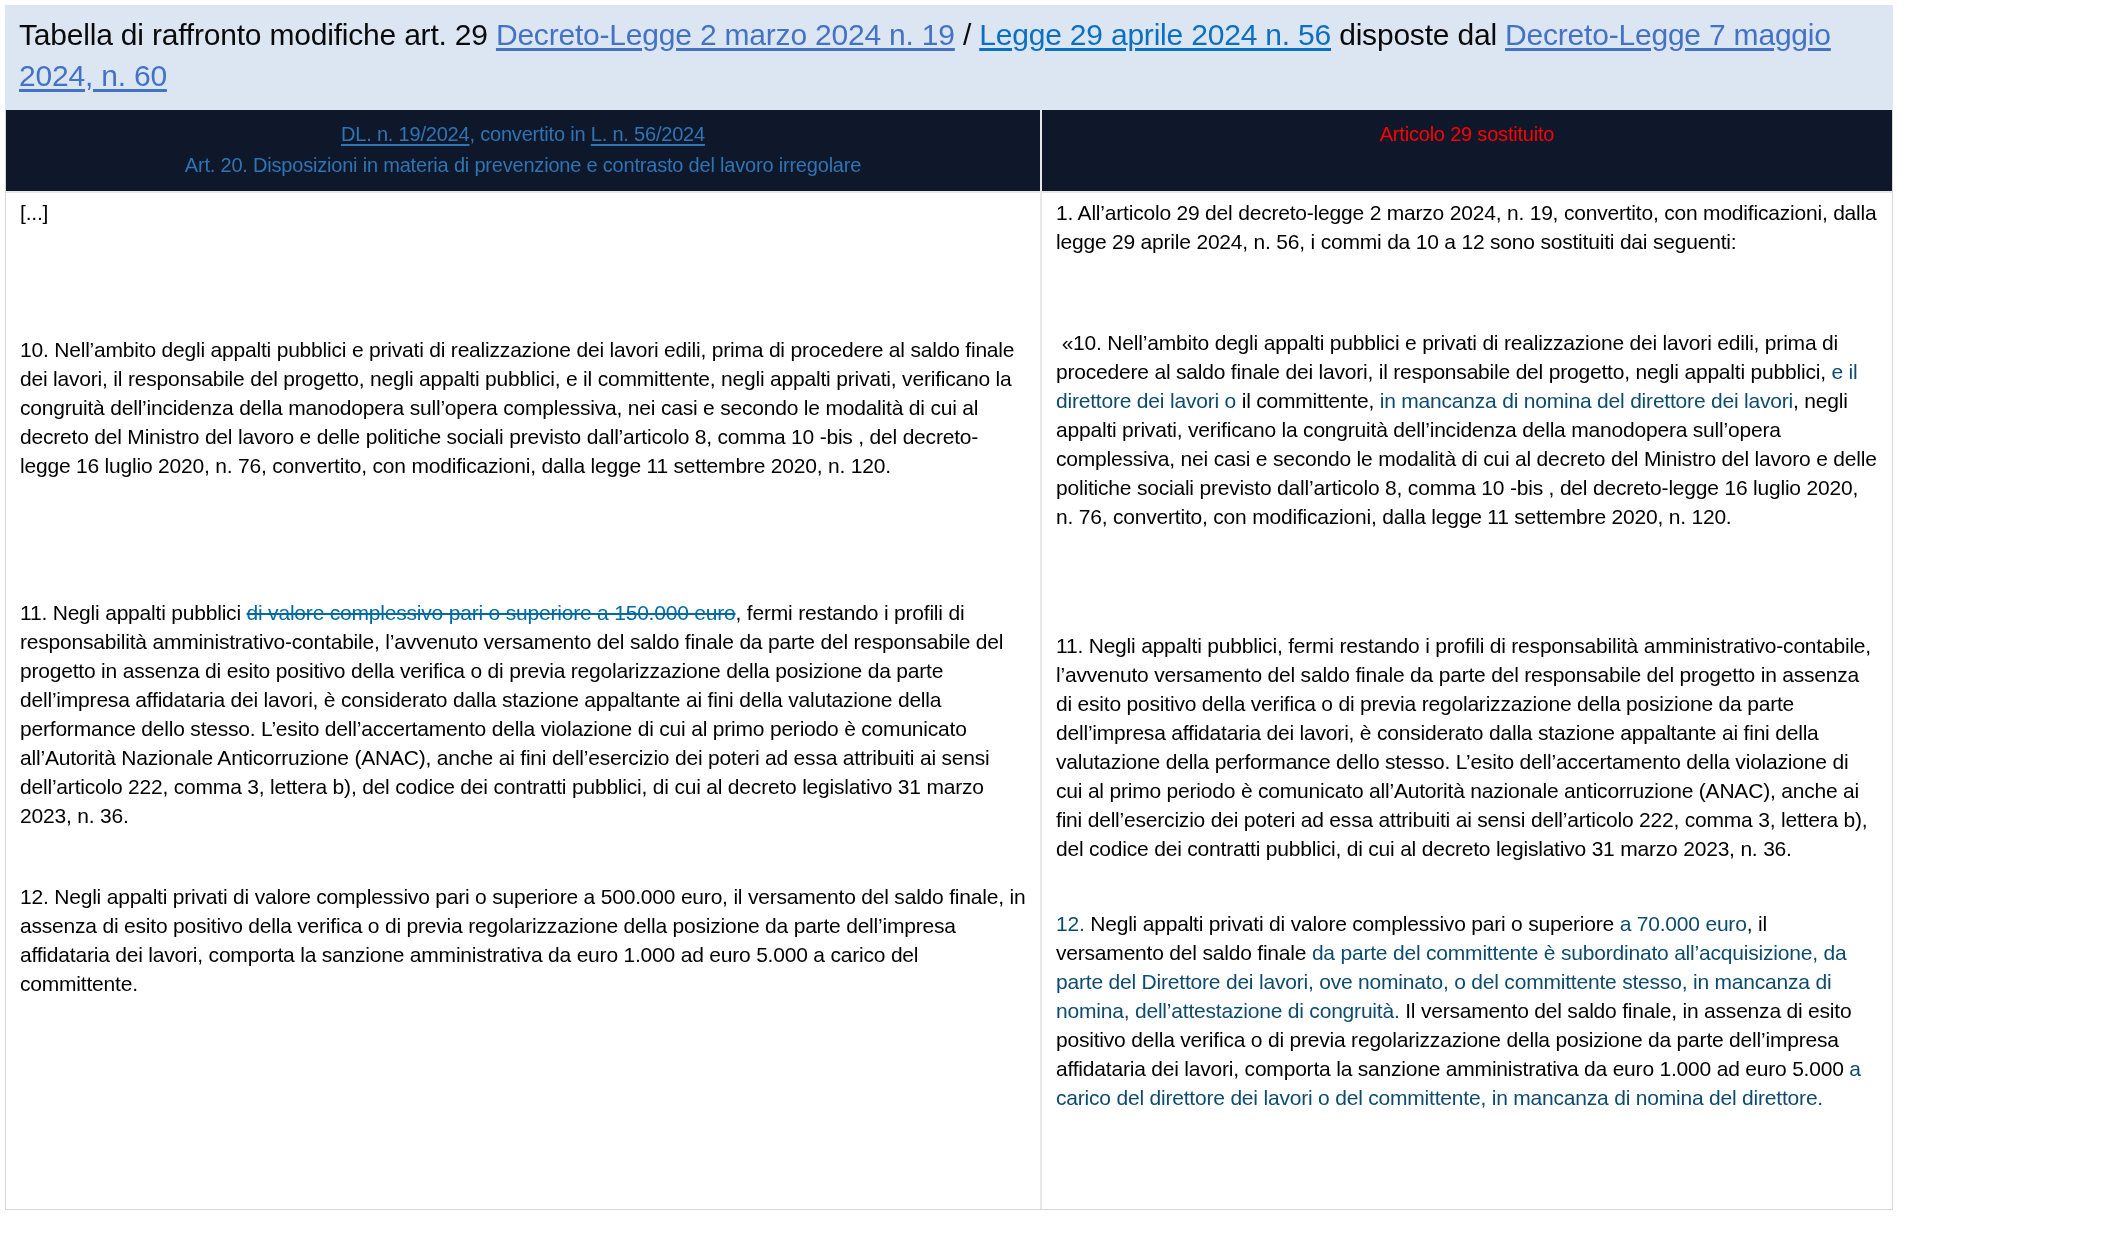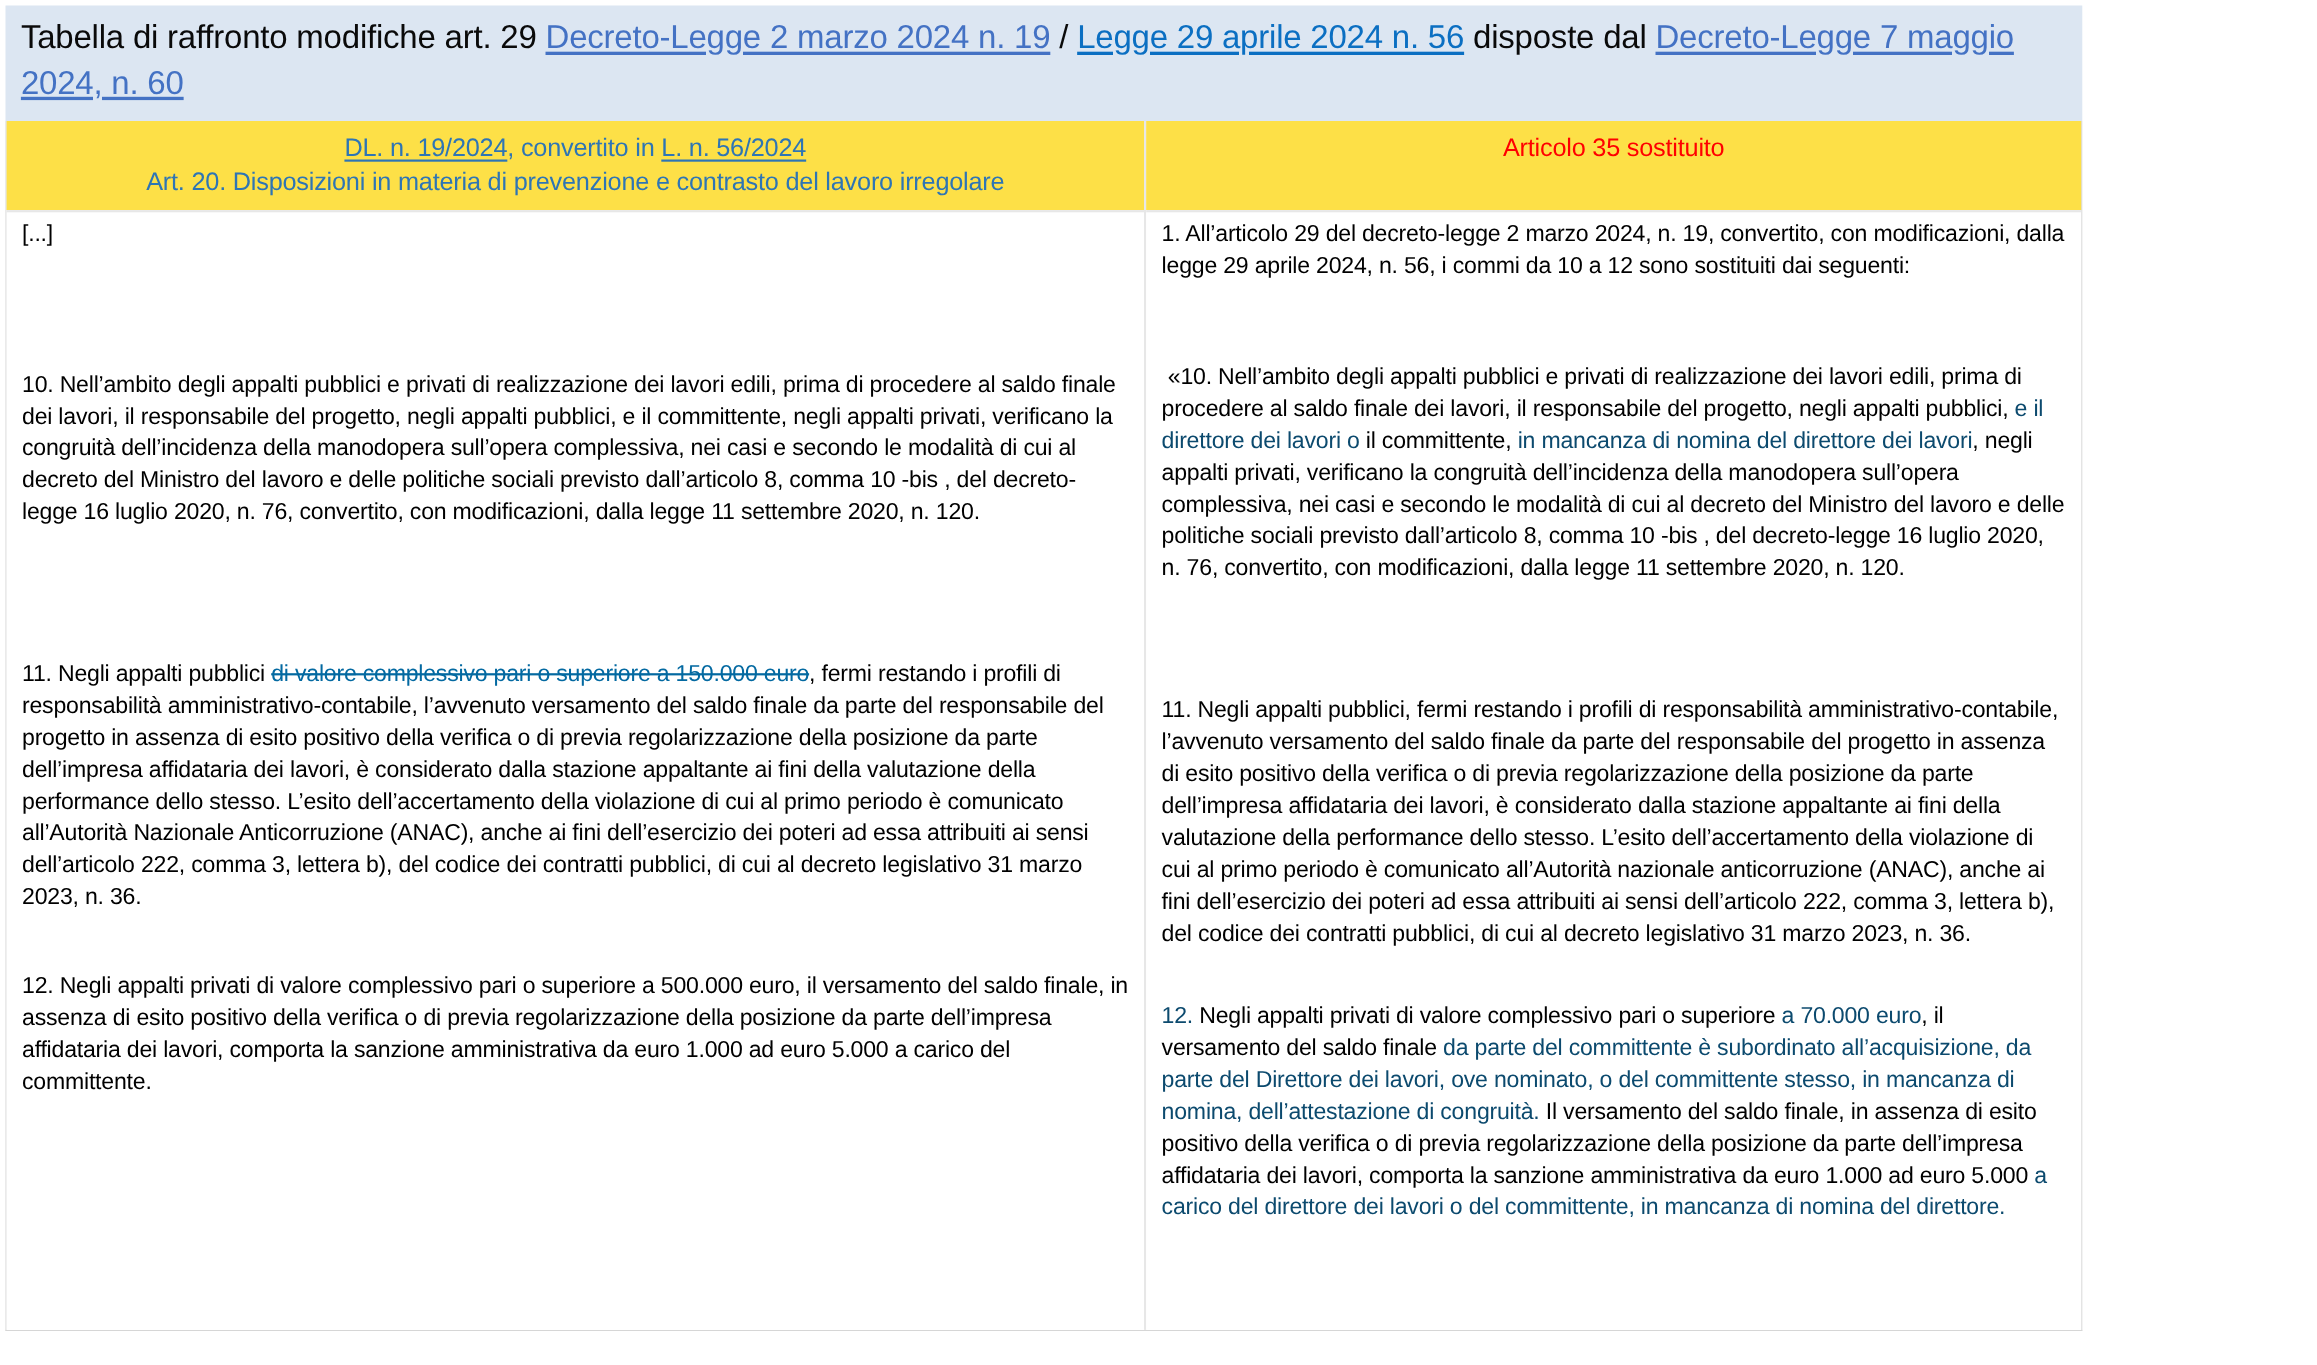--- a/index.html
+++ b/index.html
@@ -21,23 +21,23 @@
   .lnk-muted{color:#4472c4;}
   .lnk-bright{color:#0b6fc2;}
   
   .grid{
     display:grid;
     grid-template-columns:1036px 1fr;
     border:1px solid #d6d6d6;
     border-top:none;
   }
   .hdr{
-    background:#fde047;
+    background:#0f172a;
     text-align:center;
-    font-size:23px;line-height:31px;
+    font-size:20px;line-height:31px;
     color:#2e75b5;
     padding:9px 8px 10px 8px;
     letter-spacing:-0.2px;
   }
   .hdr.left{border-right:2px solid #e7e7e7;}
   .hdr-line2-red{color:#ff0000;}
   .cell{
     background:#ffffff;
     font-size:21px;line-height:29px;
     letter-spacing:-0.2px;
@@ -68,21 +68,21 @@
   </div>
 
   <div class="grid">
 
     <div class="hdr left">
       <div><a class="lnk">DL. n. 19/2024</a><span>, convertito in </span><a class="lnk">L. n. 56/2024</a></div>
       <div>Art. 20. Disposizioni in materia di prevenzione e contrasto del lavoro irregolare</div>
     </div>
 
     <div class="hdr right">
-      <div class="hdr-line2-red">Articolo 35 sostituito</div>
+      <div class="hdr-line2-red">Articolo 29 sostituito</div>
     </div>
 
     <div class="cell left">
       <p>[...]</p>
       <p class="l-p10">10. Nell’ambito degli appalti pubblici e privati di realizzazione dei lavori edili, prima di procedere al saldo finale dei lavori, il responsabile del progetto, negli appalti pubblici, e il committente, negli appalti privati, verificano la congruità dell’incidenza della manodopera sull’opera complessiva, nei casi e secondo le modalità di cui al decreto del Ministro del lavoro e delle politiche sociali previsto dall’articolo 8, comma 10 -bis , del decreto-legge 16 luglio 2020, n. 76, convertito, con modificazioni, dalla legge 11 settembre 2020, n. 120.</p>
       <p class="l-p11"><span>11. Negli appalti pubblici </span><span class="red-strike">di valore complessivo pari o superiore a 150.000 euro</span><span>, fermi restando i profili di responsabilità amministrativo-contabile, l’avvenuto versamento del saldo finale da parte del responsabile del progetto in assenza di esito positivo della verifica o di previa regolarizzazione della posizione da parte dell’impresa affidataria dei lavori, è considerato dalla stazione appaltante ai fini della valutazione della performance dello stesso. L’esito dell’accertamento della violazione di cui al primo periodo è comunicato all’Autorità Nazionale Anticorruzione (ANAC), anche ai fini dell’esercizio dei poteri ad essa attribuiti ai sensi dell’articolo 222, comma 3, lettera b), del codice dei contratti pubblici, di cui al decreto legislativo 31 marzo 2023, n. 36.</span></p>
       <p class="l-p12">12. Negli appalti privati di valore complessivo pari o superiore a 500.000 euro, il versamento del saldo finale, in assenza di esito positivo della verifica o di previa regolarizzazione della posizione da parte dell’impresa affidataria dei lavori, comporta la sanzione amministrativa da euro 1.000 ad euro 5.000 a carico del committente.</p>
     </div>
 
     <div class="cell rightc">

